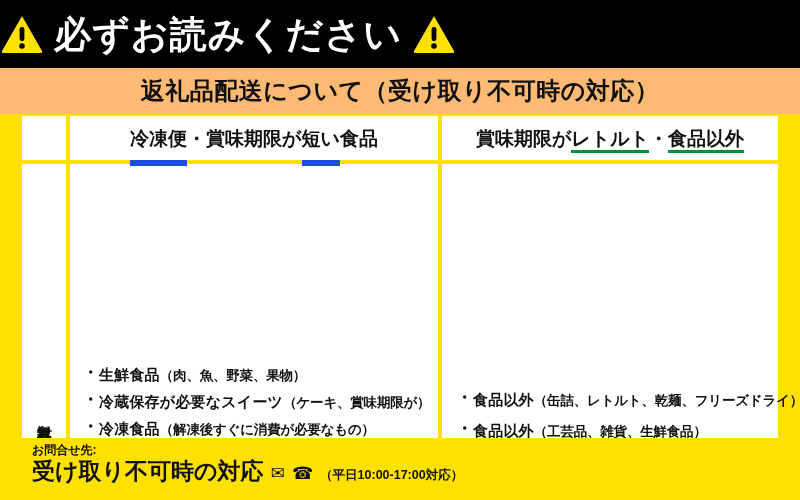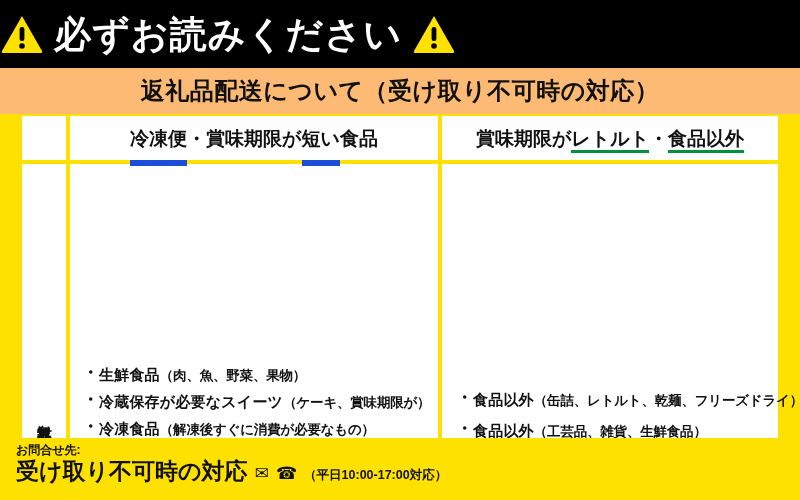--- a/index.html
+++ b/index.html
@@ -137,21 +137,21 @@
   }
   .bsub {
     font-size: 13.5px;
     font-weight: bold;
     letter-spacing: -0.2px;
   }
 
   
   .footer {
     position: absolute;
-    left: 0;
+    left: 16px;
     right: 0;
     bottom: 0;
     height: 62px;
     background: #FFE100;
     padding: 6px 0 0 16px;
     box-sizing: border-box;
   }
   .footer-label {
     font-size: 12px;
     font-weight: bold;

